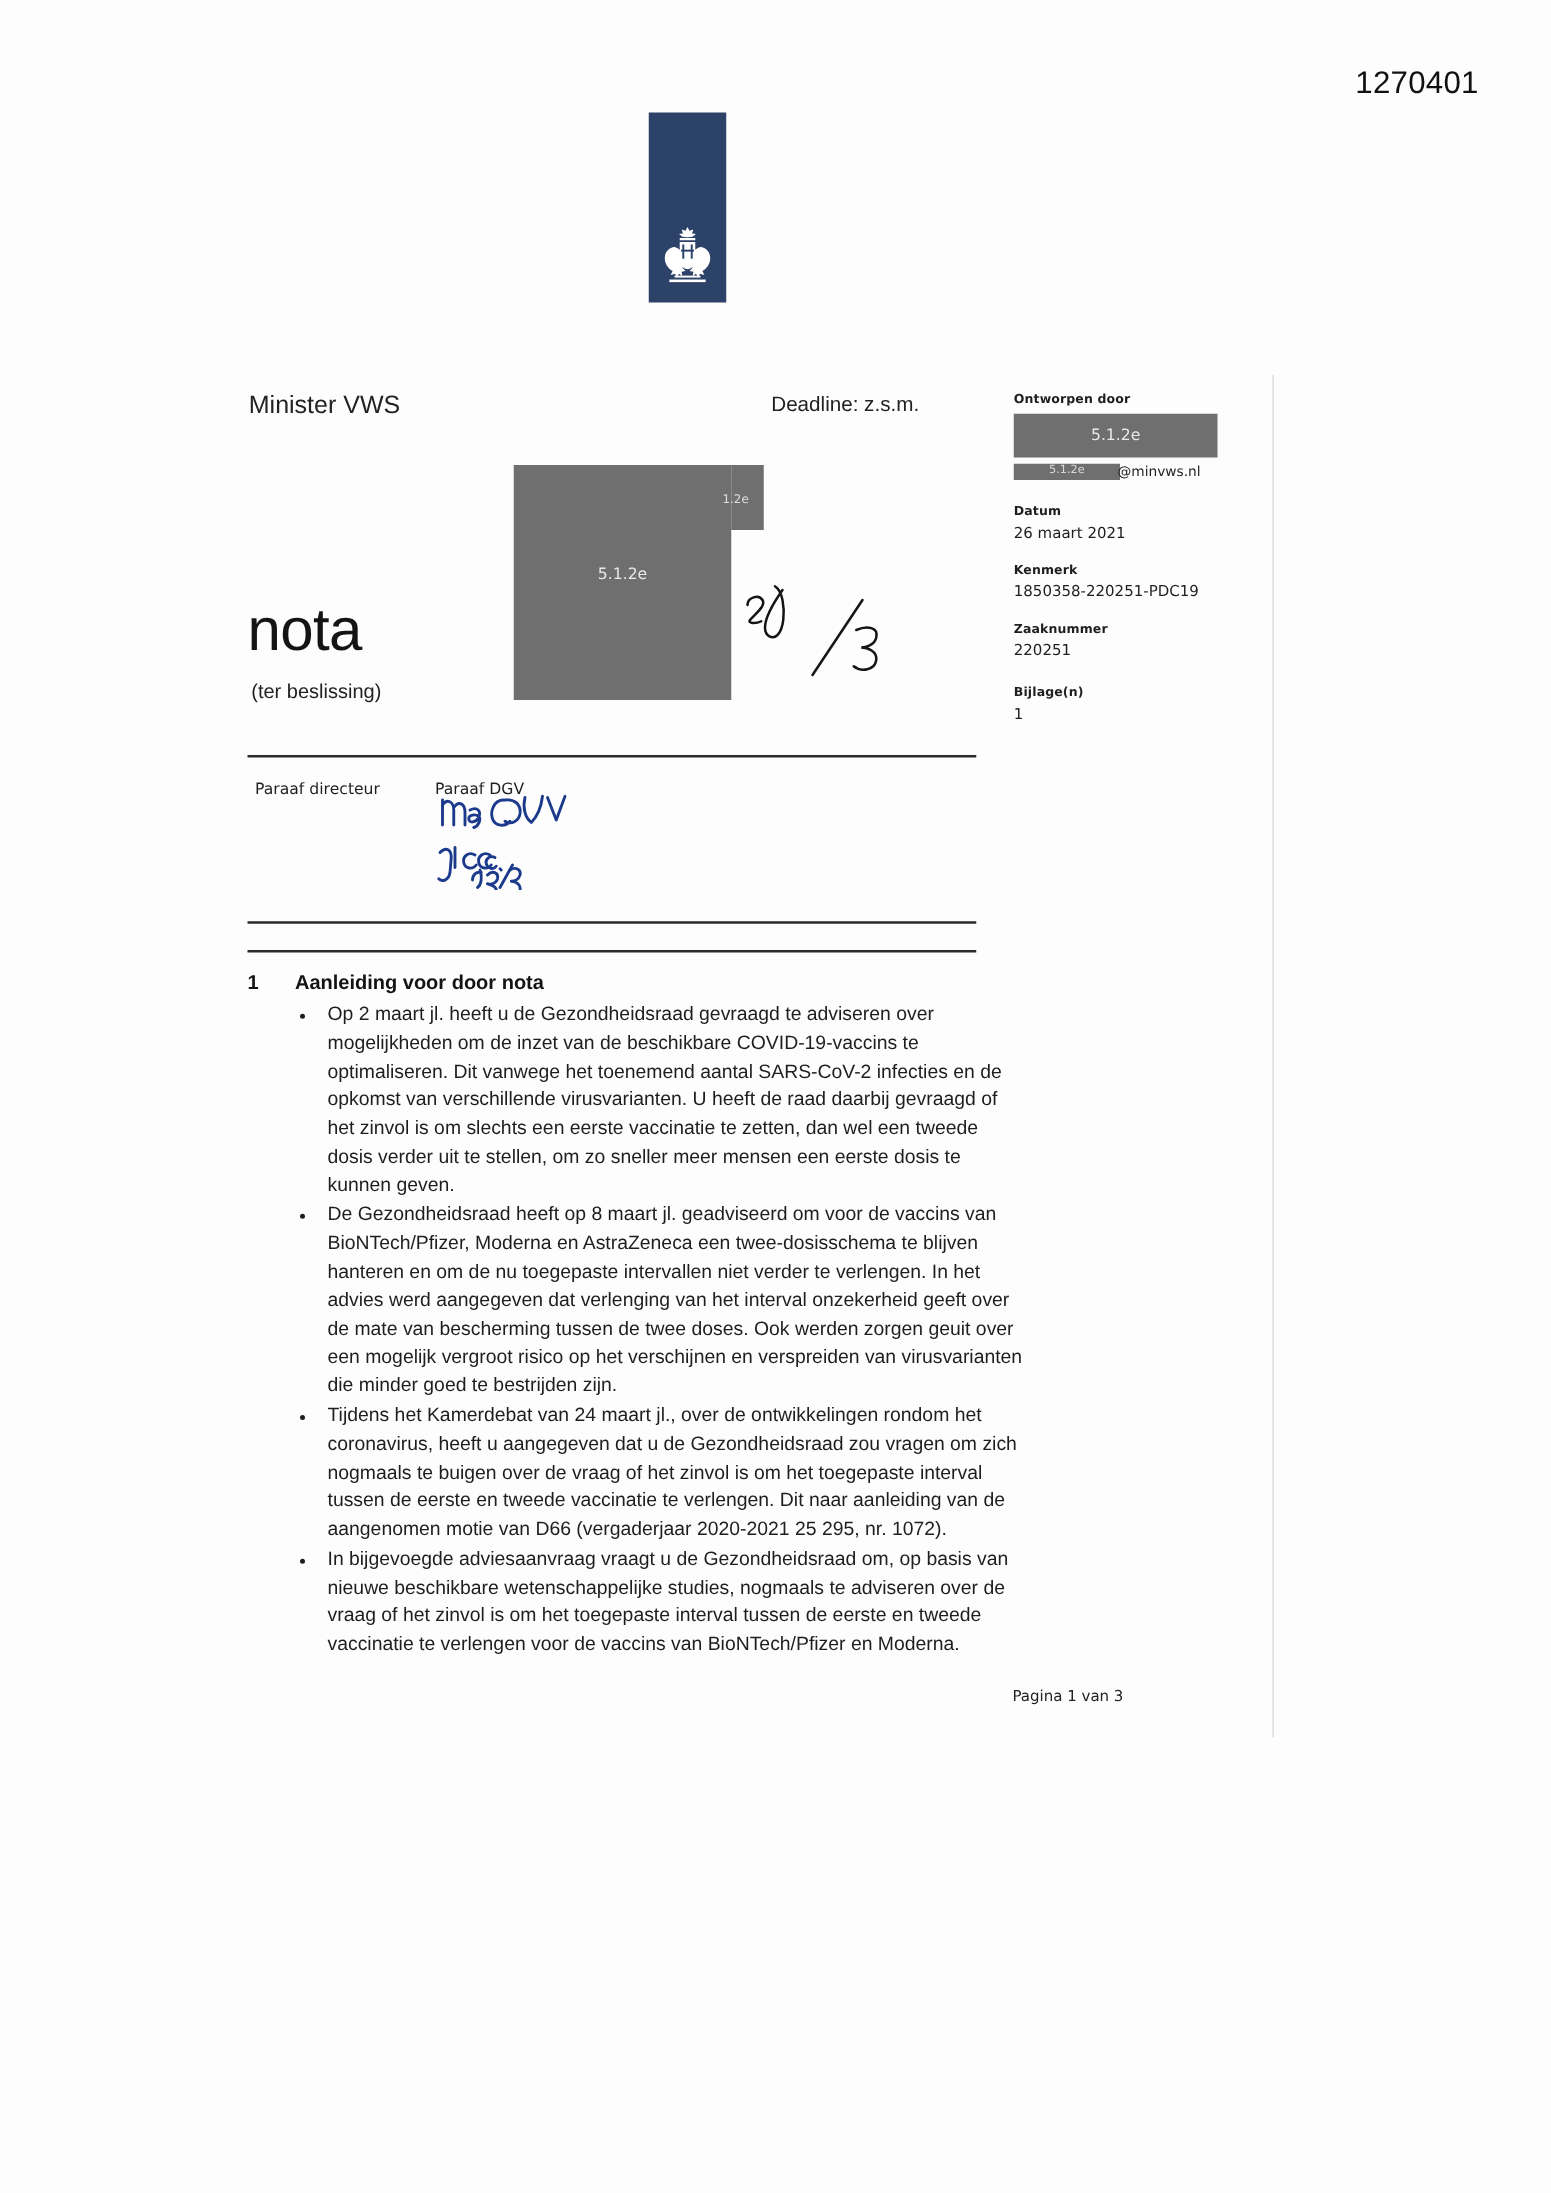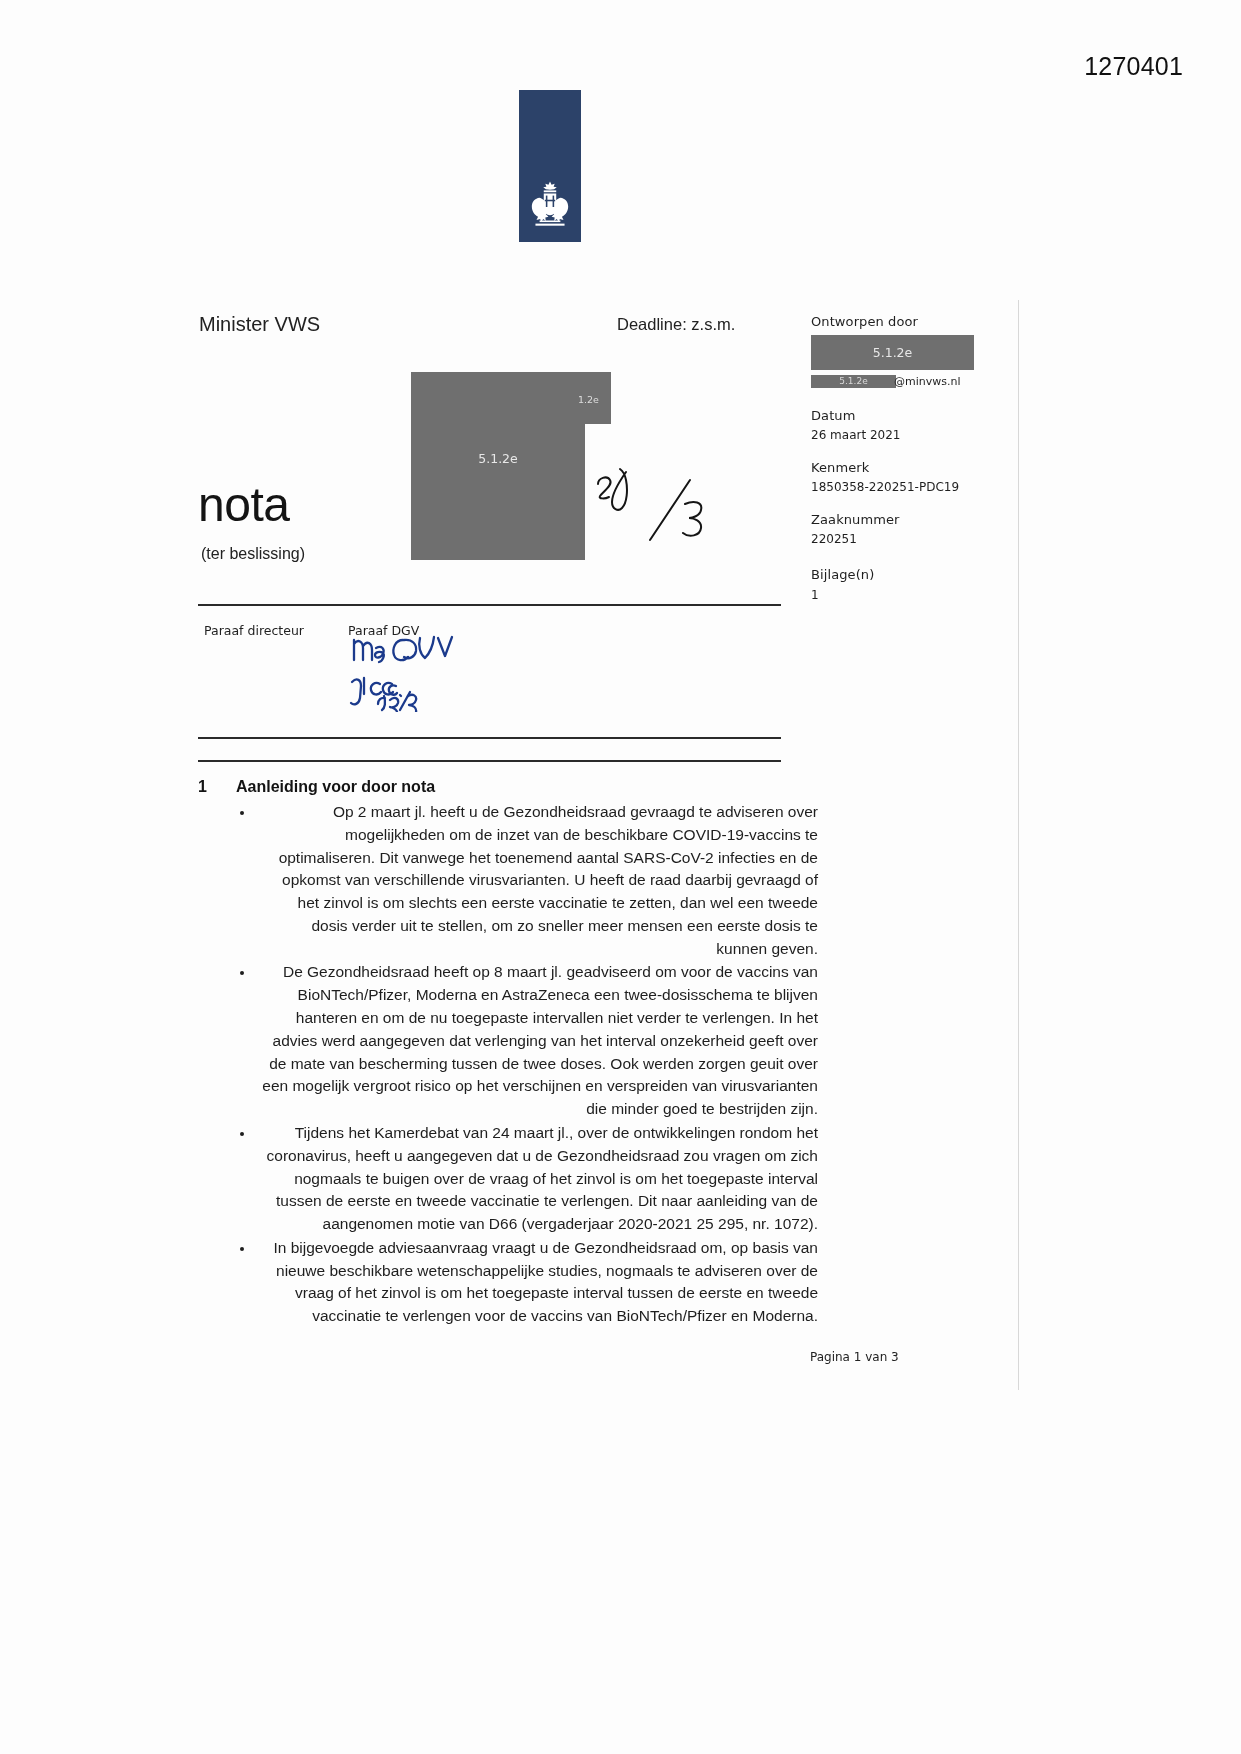--- a/index.html
+++ b/index.html
@@ -94,22 +94,22 @@
   .meta {
     position: absolute;
     left: 811px;
     top: 312px;
     width: 200px;
     font-size: 11.5px;
     line-height: 1.55;
     color: #1f1f1f;
   }
   .meta-label {
-    font-weight: normal;
-    font-size: 13px;
+    font-weight: bold;
+    font-size: 10px;
     letter-spacing: 0.1px;
   }
   .meta-value { font-size: 12px; }
   .meta-group { margin-bottom: 13px; }
 
   .redaction {
     background: #6f6f6f;
     color: #e8e8e8;
     display: flex;
     align-items: center;
@@ -271,21 +271,21 @@
     padding: 0 0 0 36px;
   }
   ul.bullets > li {
     position: relative;
     padding-left: 28px;
     font-size: 15.5px;
     line-height: 1.47;
     color: #1e1e1e;
     margin-bottom: 1px;
     font-family: "Liberation Sans", sans-serif;
-    text-align: right;
+    text-align: left;
   }
   ul.bullets > li::before {
     content: "";
     position: absolute;
     left: 6px;
     top: 10px;
     width: 4px;
     height: 4px;
     border-radius: 50%;
     background: #1e1e1e;

